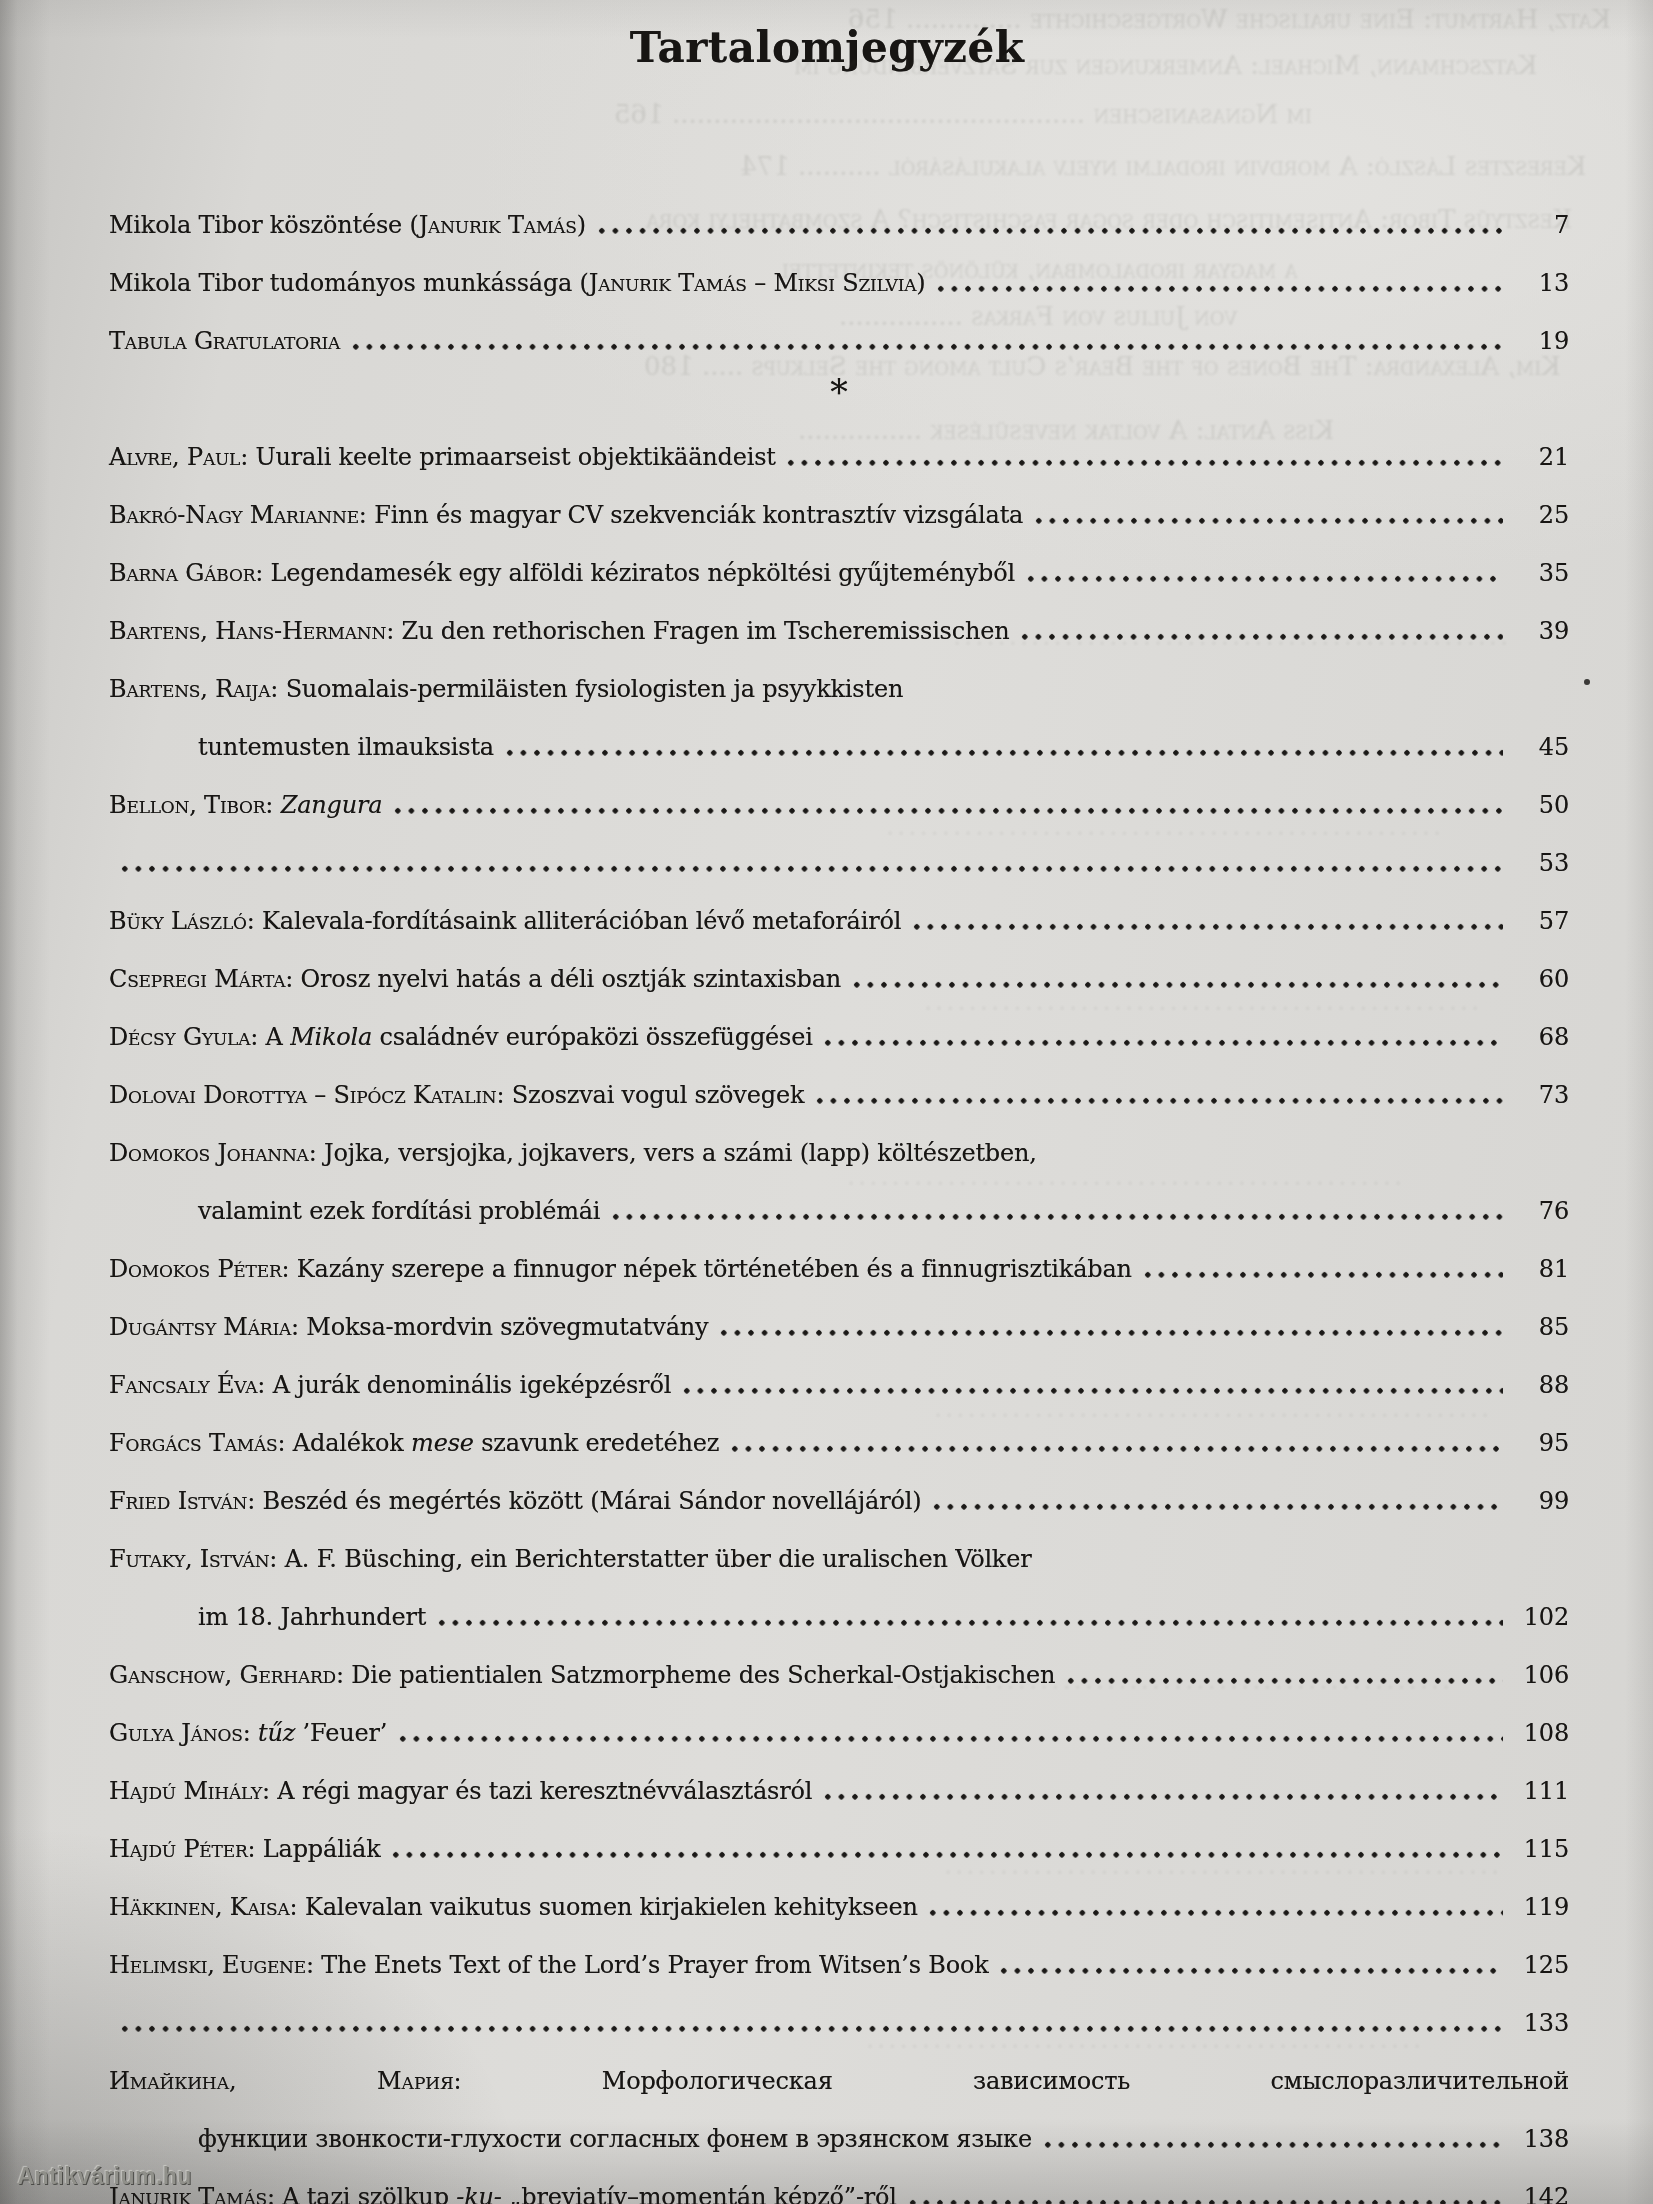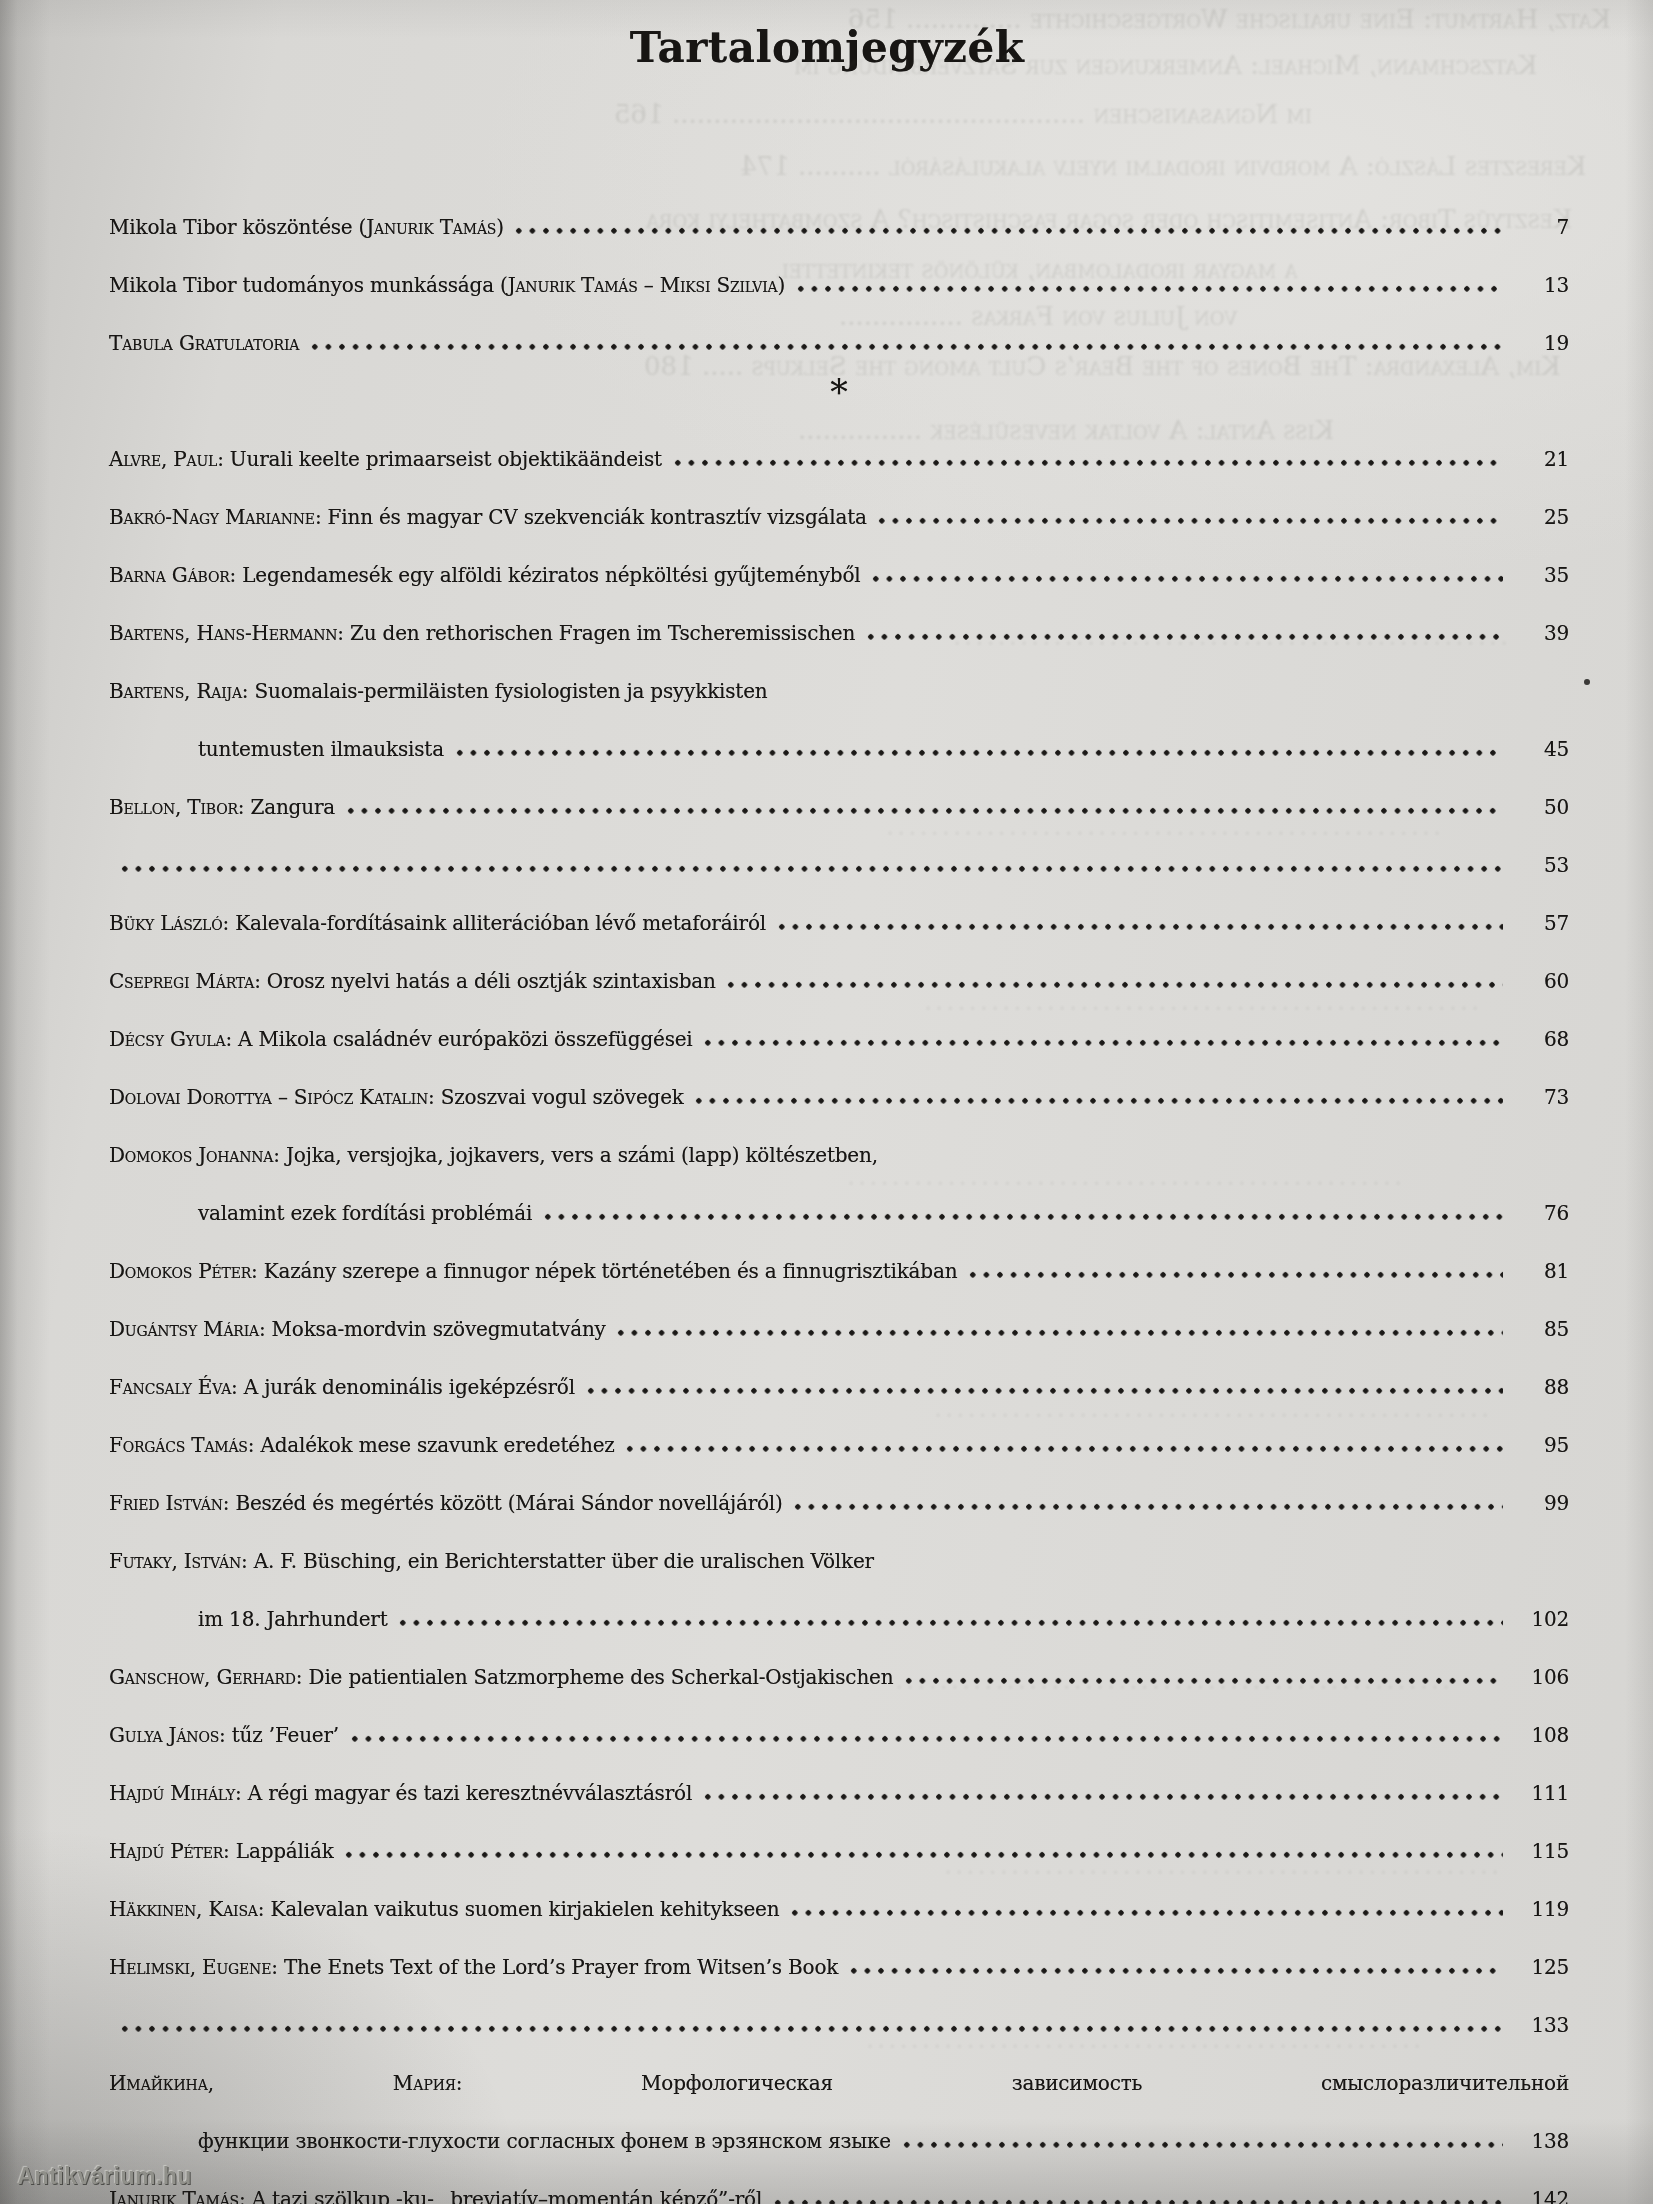--- a/index.html
+++ b/index.html
@@ -31,30 +31,30 @@
     text-shadow:0 0 0.6px rgba(10,10,10,.55);
   }
   .toc{
     position:relative;
     margin:109px 85px 0 109px; 
     z-index:2;
   }
   .row{
     height:58px;
     display:flex;align-items:flex-end;
-    font-size:20px;line-height:1.08;
+    font-size:24px;line-height:1.08;
     letter-spacing:-0.2px;
     text-shadow:0 0 0.6px rgba(10,10,10,.5);
   }
   .row .txt{white-space:nowrap;}
   .row.indent{padding-left:89px;}
   .row.center{justify-content:center;font-size:35px;}
   .row.justify .txt{flex:1;text-align:justify;text-align-last:justify;white-space:normal;}
   .sc{font-variant:small-caps;}
-  .it{}
+  .it{font-style:italic;}
   .leader{
     flex:1;height:11.6px;margin:0 7.8px 2.9px 9.7px;
     background-image:radial-gradient(circle at 5.8px 5.8px, #1b1917 2.4px, rgba(27,25,23,0) 2.9px);
     background-size:13.6px 11.6px;background-repeat:repeat-x;background-position:left bottom;
   }
   .pg{min-width:58px;text-align:right;}
   
   .ghosts{position:absolute;inset:0;z-index:1;pointer-events:none;}
   .ghost{
     position:absolute;white-space:nowrap;

